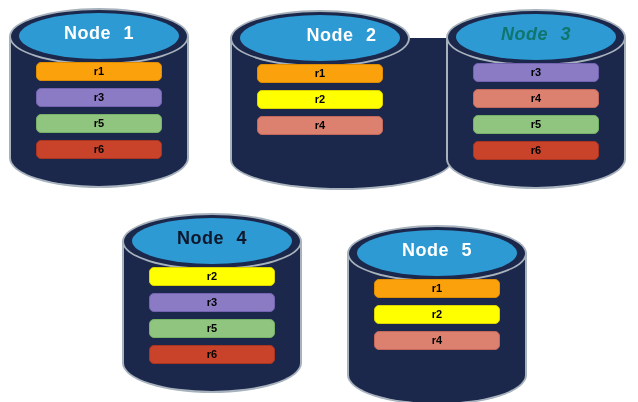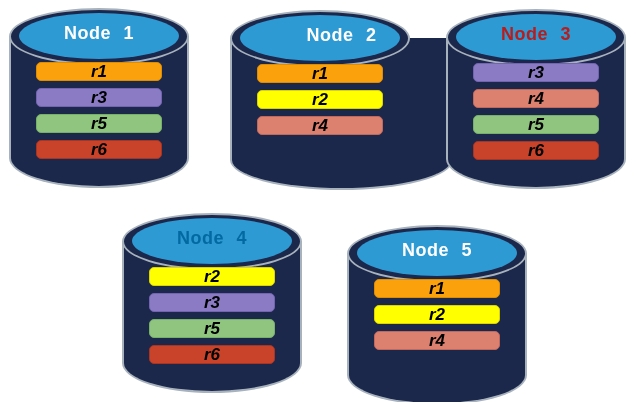--- a/index.html
+++ b/index.html
@@ -66,24 +66,23 @@
     display: flex;
     flex-direction: column;
     gap: 7px;
   }
   .bar {
     height: 17px;
     line-height: 17px;
     border: 1px solid;
     border-radius: 5px;
     text-align: center;
-    font-size: 17px;
+    font-size: 11px;
     font-weight: bold;
     box-sizing: content-box;
-    font-style: italic;
   }
 </style>
 </head>
 <body>
 
 <div id="canvas">
     <div class="cylinder node-pos-0">
     <div class="cyl-body" style="background: rgb(27, 39, 75); border-color: rgb(167, 178, 189);"></div>
     <div class="cyl-top" style="background: rgb(27, 39, 75); border-color: rgb(167, 178, 189);">
       <div class="cyl-top-face" style="background: rgb(45, 154, 211);"></div>
@@ -106,34 +105,34 @@
         <div class="bar" style="background: rgb(251, 161, 11); border-color: rgb(222, 141, 3); color: rgb(0, 0, 0);">r1</div>
         <div class="bar" style="background: rgb(255, 255, 0); border-color: rgb(220, 212, 0); color: rgb(0, 0, 0);">r2</div>
         <div class="bar" style="background: rgb(220, 128, 112); border-color: rgb(194, 104, 90); color: rgb(0, 0, 0);">r4</div>
       </div>
   </div>
     <div class="cylinder node-pos-2">
     <div class="cyl-body" style="background: rgb(27, 39, 75); border-color: rgb(167, 178, 189);"></div>
     <div class="cyl-top" style="background: rgb(27, 39, 75); border-color: rgb(167, 178, 189);">
       <div class="cyl-top-face" style="background: rgb(45, 154, 211);"></div>
     </div>
-    <div class="node-title" style="color: #b91c1c;">Node 3</div>
+    <div class="node-title" style="color: #0f766e; font-style: italic;">Node 3</div>
     <div class="bars">
         <div class="bar" style="background: rgb(138, 123, 196); border-color: rgb(115, 99, 177); color: rgb(0, 0, 0);">r3</div>
         <div class="bar" style="background: rgb(220, 128, 112); border-color: rgb(194, 104, 90); color: rgb(0, 0, 0);">r4</div>
         <div class="bar" style="background: rgb(143, 197, 127); border-color: rgb(119, 176, 103); color: rgb(0, 0, 0);">r5</div>
         <div class="bar" style="background: rgb(201, 67, 43); border-color: rgb(169, 53, 32); color: rgb(0, 0, 0);">r6</div>
       </div>
   </div>
     <div class="cylinder node-pos-3">
     <div class="cyl-body" style="background: rgb(27, 39, 75); border-color: rgb(167, 178, 189);"></div>
     <div class="cyl-top" style="background: rgb(27, 39, 75); border-color: rgb(167, 178, 189);">
       <div class="cyl-top-face" style="background: rgb(45, 154, 211);"></div>
     </div>
-    <div class="node-title" style="color: #0369a1;">Node 4</div>
+    <div class="node-title" style="color: #0f172a;">Node 4</div>
     <div class="bars">
         <div class="bar" style="background: rgb(255, 255, 0); border-color: rgb(220, 212, 0); color: rgb(0, 0, 0);">r2</div>
         <div class="bar" style="background: rgb(138, 123, 196); border-color: rgb(115, 99, 177); color: rgb(0, 0, 0);">r3</div>
         <div class="bar" style="background: rgb(143, 197, 127); border-color: rgb(119, 176, 103); color: rgb(0, 0, 0);">r5</div>
         <div class="bar" style="background: rgb(201, 67, 43); border-color: rgb(169, 53, 32); color: rgb(0, 0, 0);">r6</div>
       </div>
   </div>
     <div class="cylinder node-pos-4">
     <div class="cyl-body" style="background: rgb(27, 39, 75); border-color: rgb(167, 178, 189);"></div>
     <div class="cyl-top" style="background: rgb(27, 39, 75); border-color: rgb(167, 178, 189);">

